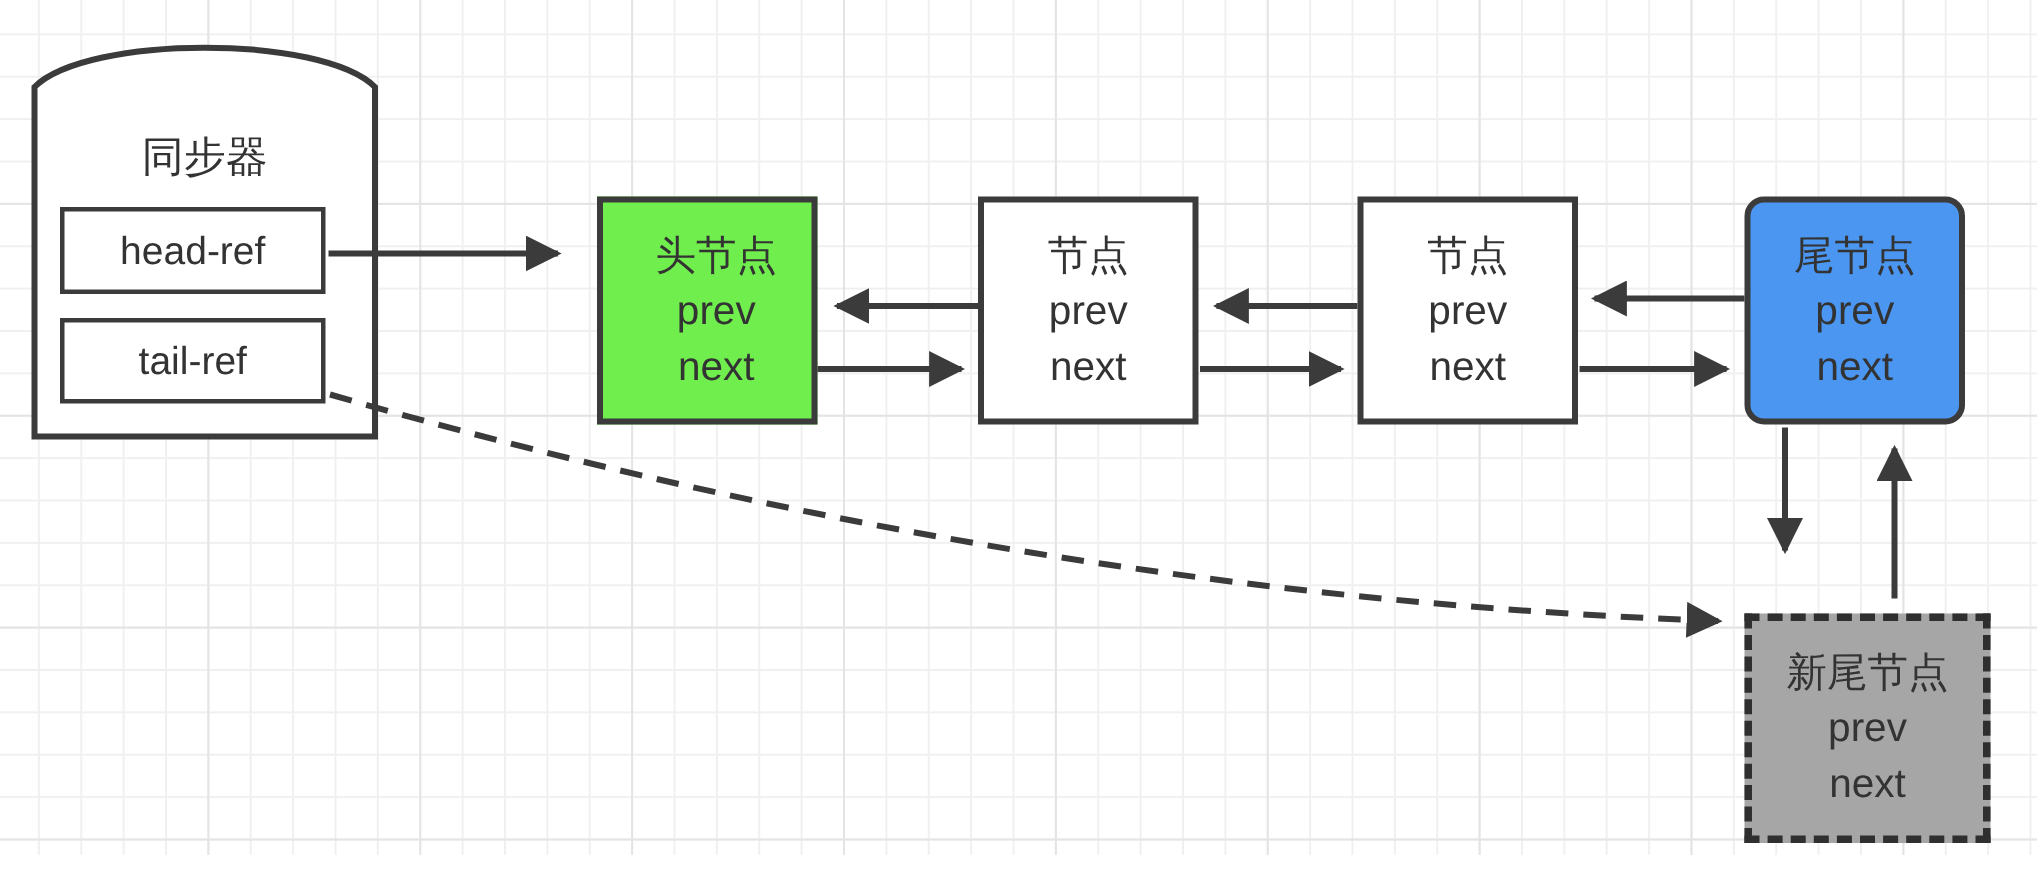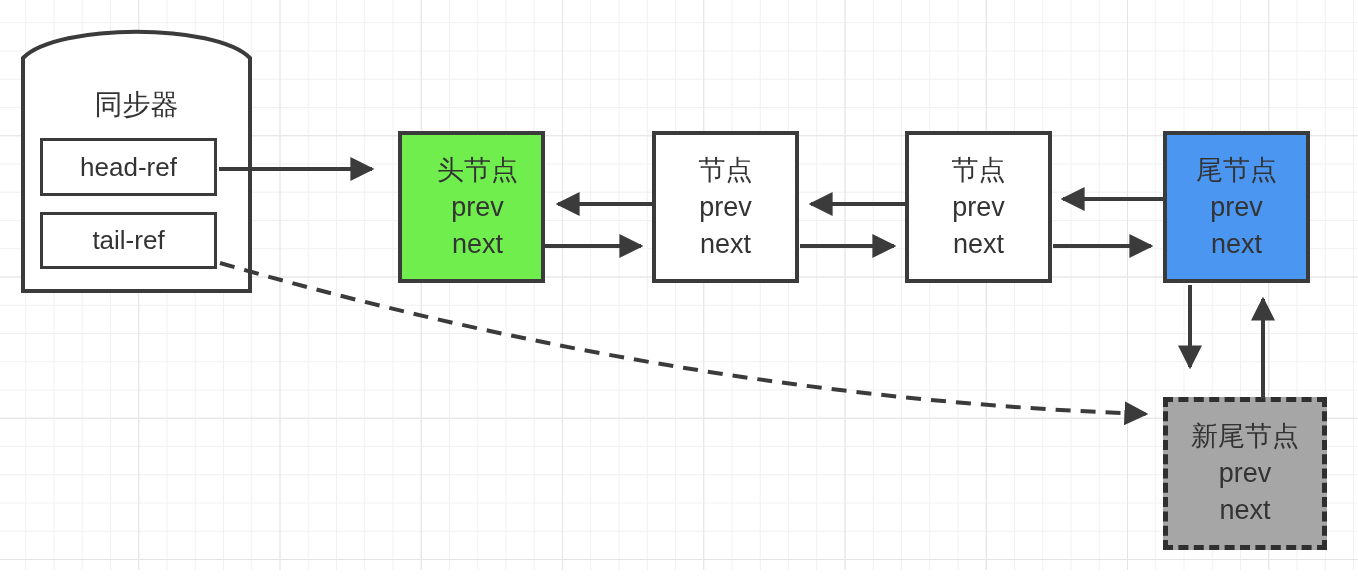--- a/index.html
+++ b/index.html
@@ -88,27 +88,27 @@
       <span>prev</span>
       <span>next</span>
     </div>
 
     <div class="node mid-node-2" style="background-color: rgb(255, 255, 255);">
       <span>节点</span>
       <span>prev</span>
       <span>next</span>
     </div>
 
-    <div class="node tail-node" style="background-color: rgb(75, 150, 240);">
+    <div class="node tail-node" style="background-color: rgb(75, 150, 240); border-radius: 13px;">
       <span>尾节点</span>
       <span>prev</span>
       <span>next</span>
     </div>
 
-    <div class="node new-tail-node" style="background-color: rgb(166, 166, 166);">
+    <div class="node new-tail-node" style="background-color: rgb(166, 166, 166); margin-top: 12px;">
       <span>新尾节点</span>
       <span>prev</span>
       <span>next</span>
     </div>
 
   </div>
 
   <svg class="layer over" viewBox="0 0 1358 586">
     <defs>
       <marker id="arr" viewBox="0 0 10 10" refX="9" refY="5" markerWidth="6" markerHeight="6" orient="auto-start-reverse">

